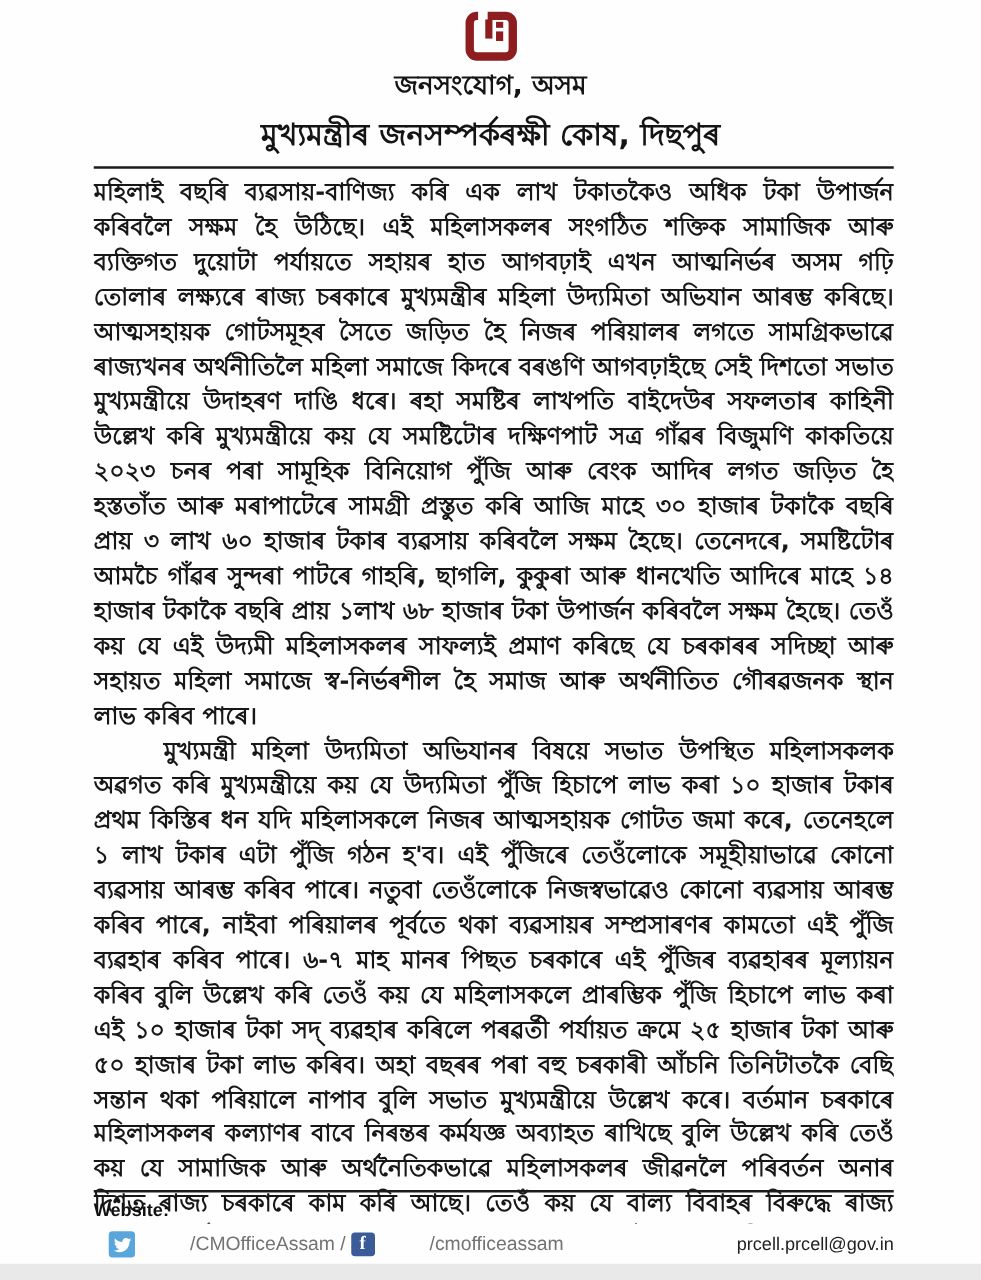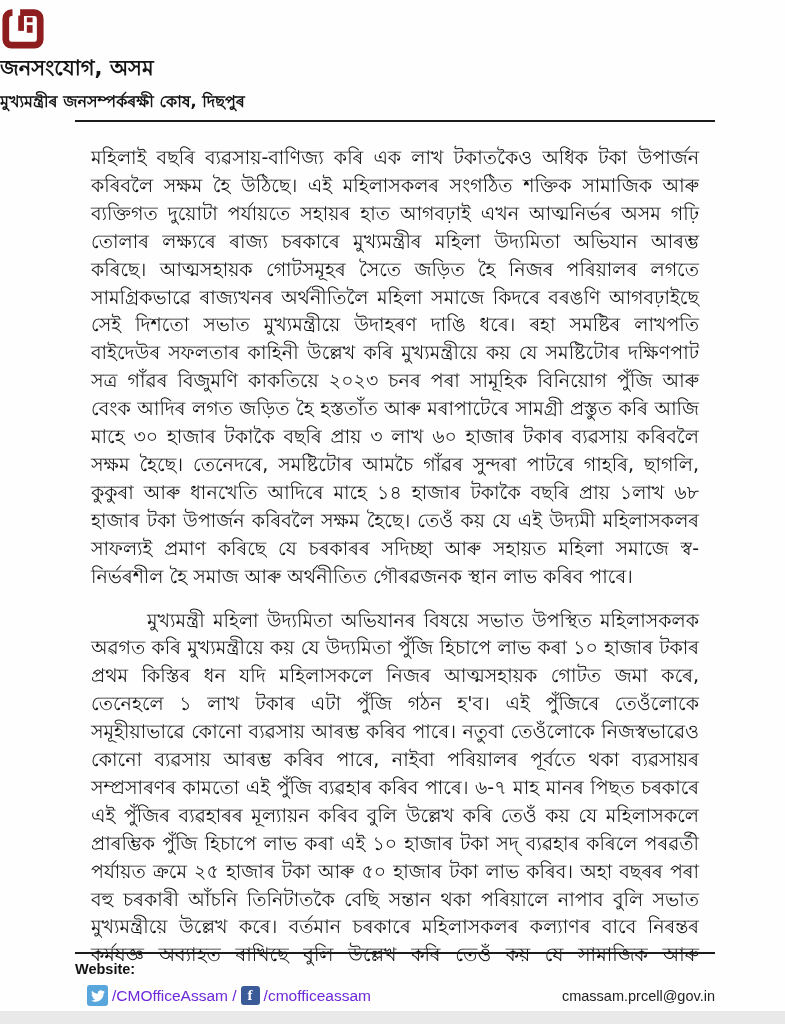--- a/index.html
+++ b/index.html
@@ -5,66 +5,66 @@
   html,body{margin:0;padding:0;background:#ffffff;}
   .page{
     position:relative;
     width:785px;height:1024px;
     background:#fefefe;
     overflow:hidden;
     font-family:"DejaVu Sans", sans-serif;
     color:#141414;
   }
   
-  .hdr{ text-align:left; padding-top:6px; }
+  .hdr{ text-align:center; padding-top:6px; }
   .logo-wrap{ line-height:0; }
   .hdr-line1{
     font-size:21px; font-weight:bold; margin:2px 0 0 0; letter-spacing:0px;
   }
   .hdr-line2{
-    font-size:16px; font-weight:bold; margin:2px 0 0 0;
+    font-size:24px; font-weight:bold; margin:2px 0 0 0;
   }
   .hdr-line3{
     font-size:20px; font-weight:bold; margin:2px 0 0 0;
   }
   .rule{
     border:none; border-top:2px solid #1c1c1c;
     margin:4px 70px 0 75px; width:640px;
   }
   
   .doc-body{
     margin:6px 70px 0 75px;
     width:640px;
     height:838px;
     overflow:hidden;
     text-align:justify;
     font-size:19px;
     line-height:27.9px;
     color:#171717;
   }
-  .doc-body p{ margin:16px; }
+  .doc-body p{ margin:0;font-weight:bold; }
   .doc-body p.indent{ text-indent:56px; }
   
   .footer{
     position:absolute; left:75px; width:640px; bottom:18px;
     font-family:"Liberation Sans", sans-serif;
     font-size:14.5px; color:#222;
   }
   .footer .frule{
     border:none; border-top:2px solid #1c1c1c; margin:0 0 7px 0;
   }
   .frow{ display:flex; justify-content:space-between; align-items:center; }
   .frow + .frow{ margin-top:8px; }
   .flabel{ font-weight:bold; color:#111; }
   .fleft{ display:flex; align-items:center; gap:4px; }
   .social-row .fleft{ margin-left:12px; }
   .sicon{ display:inline-block; border-radius:3px; line-height:0; }
   .tw{ background:#58A6DC; width:21px; height:21px; display:inline-flex; align-items:center; justify-content:center; }
   .fb{ background:#3A5A98; width:19px; height:19px; display:inline-flex; align-items:center; justify-content:center; color:#fff; font-weight:bold; font-size:15px; font-family:"Liberation Serif", serif; line-height:1; }
-  .handle{ font-size:15.5px; color:#6d28d9; }
+  .handle{ font-size:15.5px; color:#737373;margin-left:40px; }
   .bottom-strip{
     position:absolute; left:0; bottom:0; width:785px; height:13px;
     background:#e9e9e9;
   }
 </style>
 </head>
 <body>
 
 <div class="page">
 
@@ -101,19 +101,19 @@
         <span class="sicon tw">
           <svg width="14" height="14" viewBox="0 0 24 24" aria-hidden="true">
             <path fill="#ffffff" d="M24 4.6c-.9.4-1.8.6-2.8.8 1-.6 1.8-1.6 2.2-2.7-1 .6-2 1-3.1 1.2C19.4 2.9 18.1 2.3 16.7 2.3c-2.7 0-4.9 2.2-4.9 4.9 0 .4 0 .8.1 1.1-4.1-.2-7.7-2.2-10.1-5.1-.4.7-.7 1.6-.7 2.5 0 1.7.9 3.2 2.2 4.1-.8 0-1.6-.2-2.2-.6v.1c0 2.4 1.7 4.4 3.9 4.8-.4.1-.8.2-1.3.2-.3 0-.6 0-.9-.1.6 2 2.4 3.4 4.6 3.4-1.7 1.3-3.8 2.1-6.1 2.1-.4 0-.8 0-1.2-.1 2.2 1.4 4.8 2.2 7.5 2.2 9.1 0 14-7.5 14-14v-.6c1-.7 1.8-1.6 2.5-2.6z"></path>
           </svg>
         </span>
         <span class="handle">/CMOfficeAssam /</span>
         <span class="sicon fb">f</span>
         <span class="handle">/cmofficeassam</span>
       </div>
       <div class="fleft">
-        <span>cmassam.prcell@gov.in</span>
+        <span>prcell.prcell@gov.in</span>
       </div>
     </div>
   </footer>
 
   <div class="bottom-strip"></div>
 </div>
 
 </body></html>

